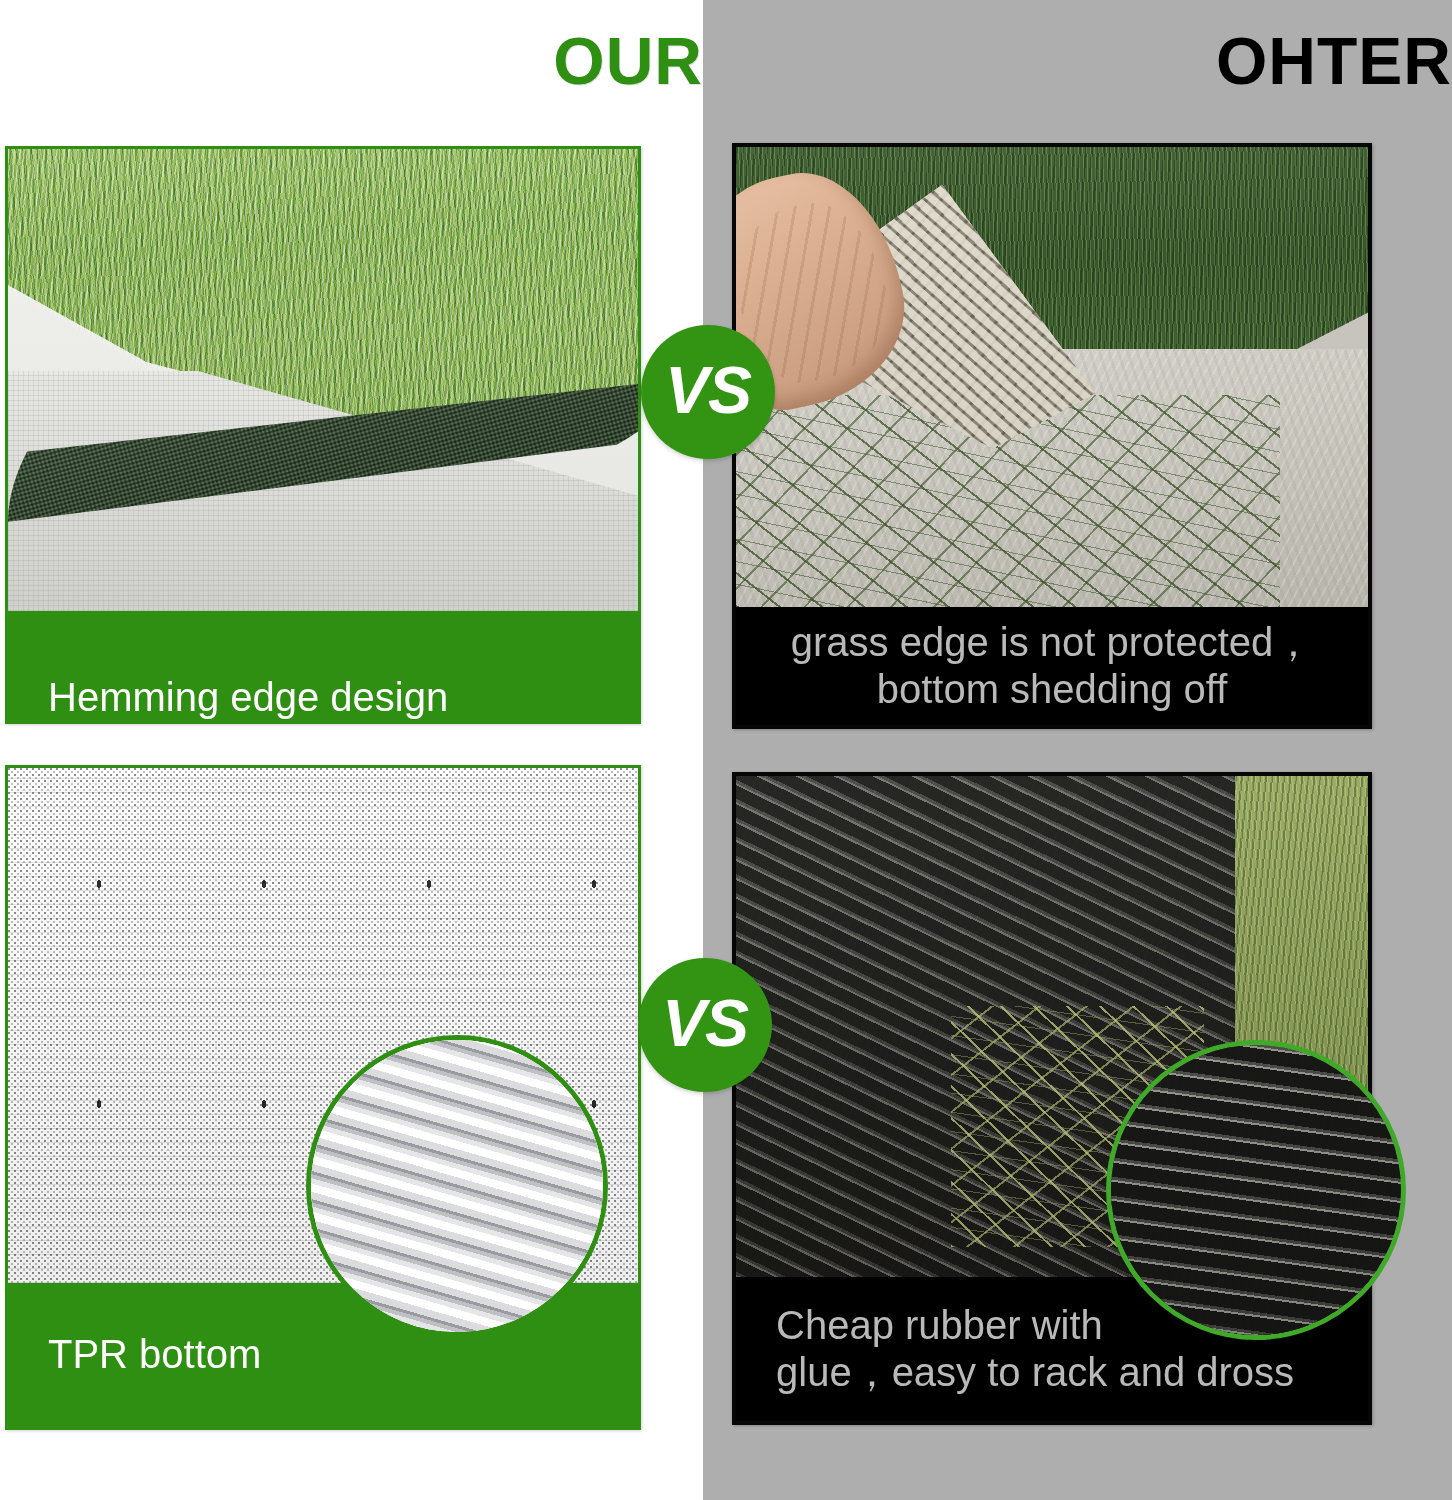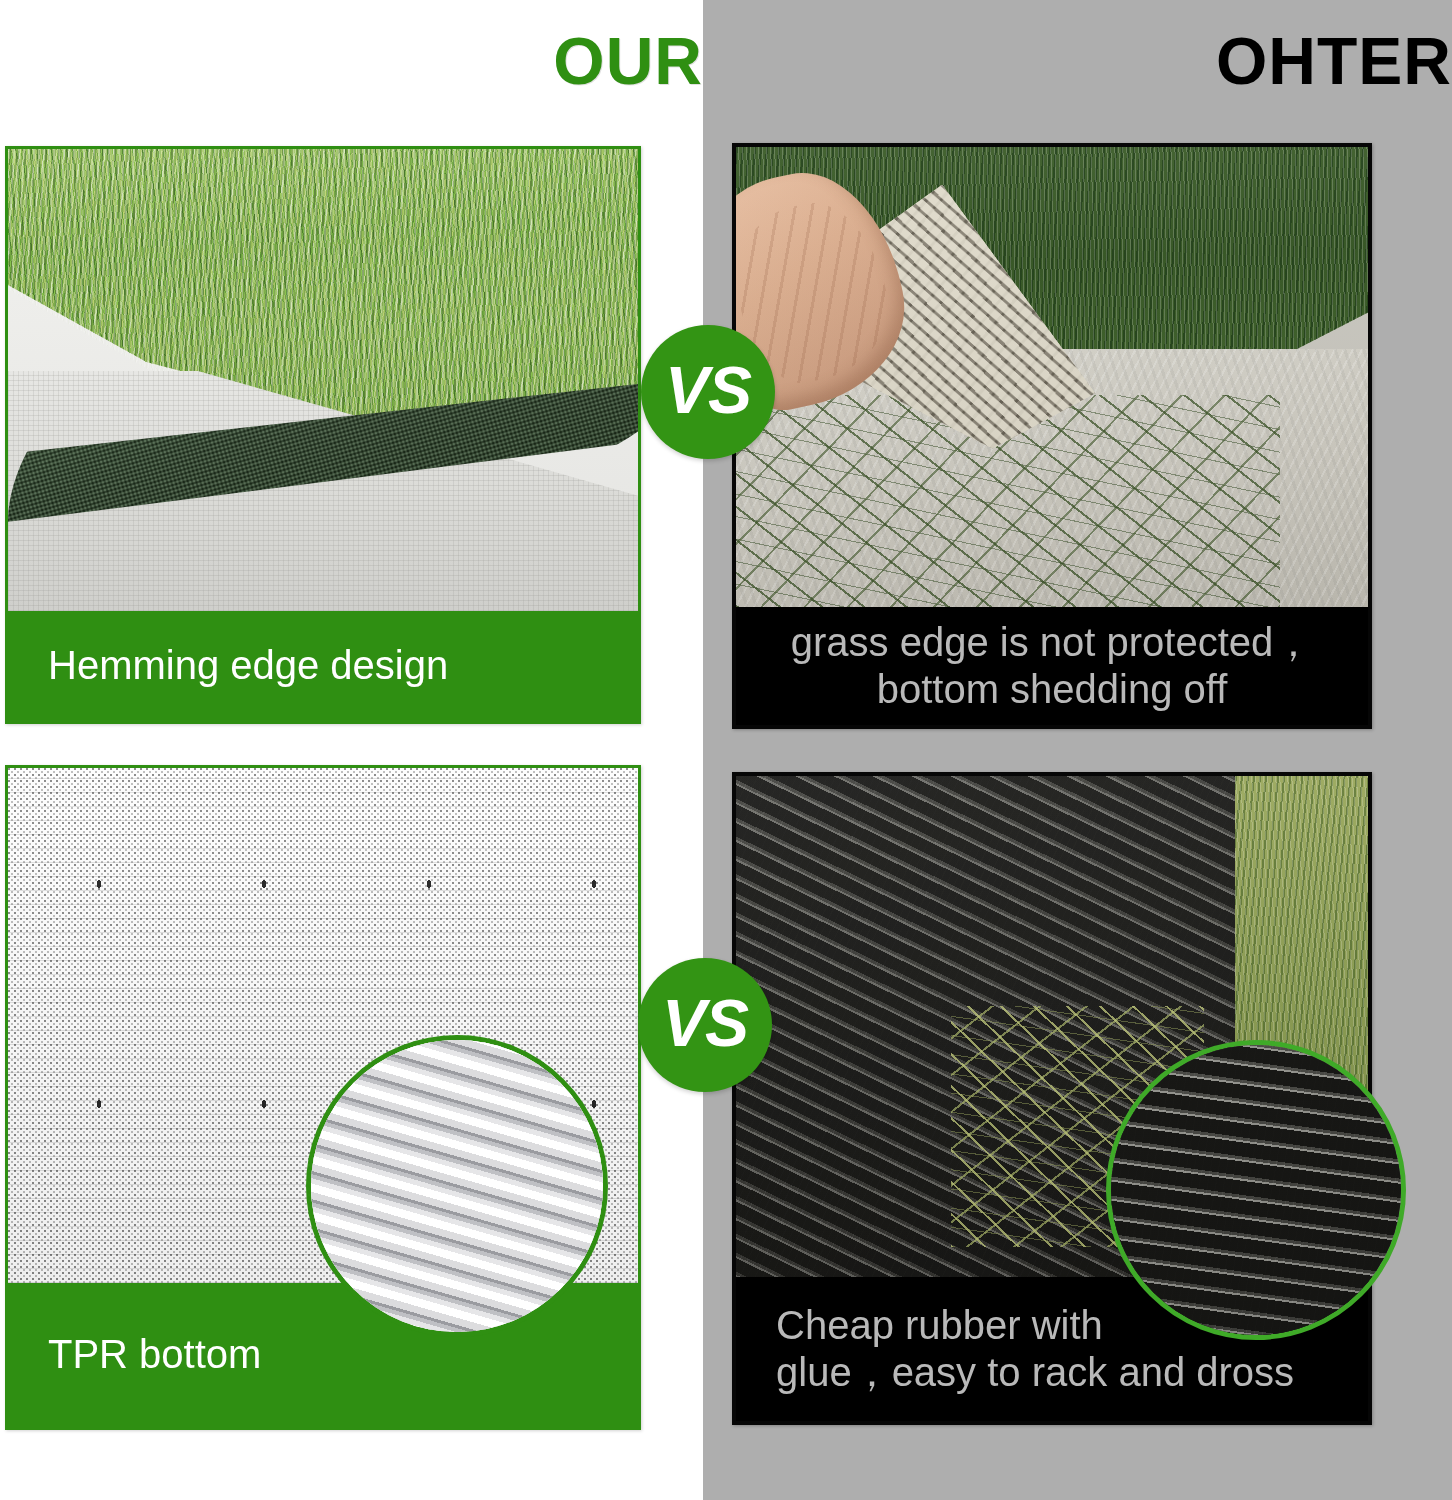--- a/index.html
+++ b/index.html
@@ -338,21 +338,21 @@
   <div class="heading heading-other">OHTER</div>
 
   <div class="card card-our" id="card-our-1">
     <div class="photo" id="photo-our-1">
       <div class="turf-top-field"></div>
       <div class="turf-blades"></div>
       <div class="turf-under"></div>
       <div class="turf-hem"></div>
       <div class="gloss"></div>
     </div>
-    <div class="caption caption-our" style="height:110px;">
+    <div class="caption caption-our" style="height:110px;margin-top:32px;">
       <span class="caption-text">Hemming edge design</span>
     </div>
   </div>
 
   <div class="card card-other" id="card-oth-1">
     <div class="photo" id="photo-oth-1">
       <div class="oth-turf-field"></div>
       <div class="oth-floor"></div>
       <div class="oth-shed"></div>
       <div class="oth-mesh"></div>

